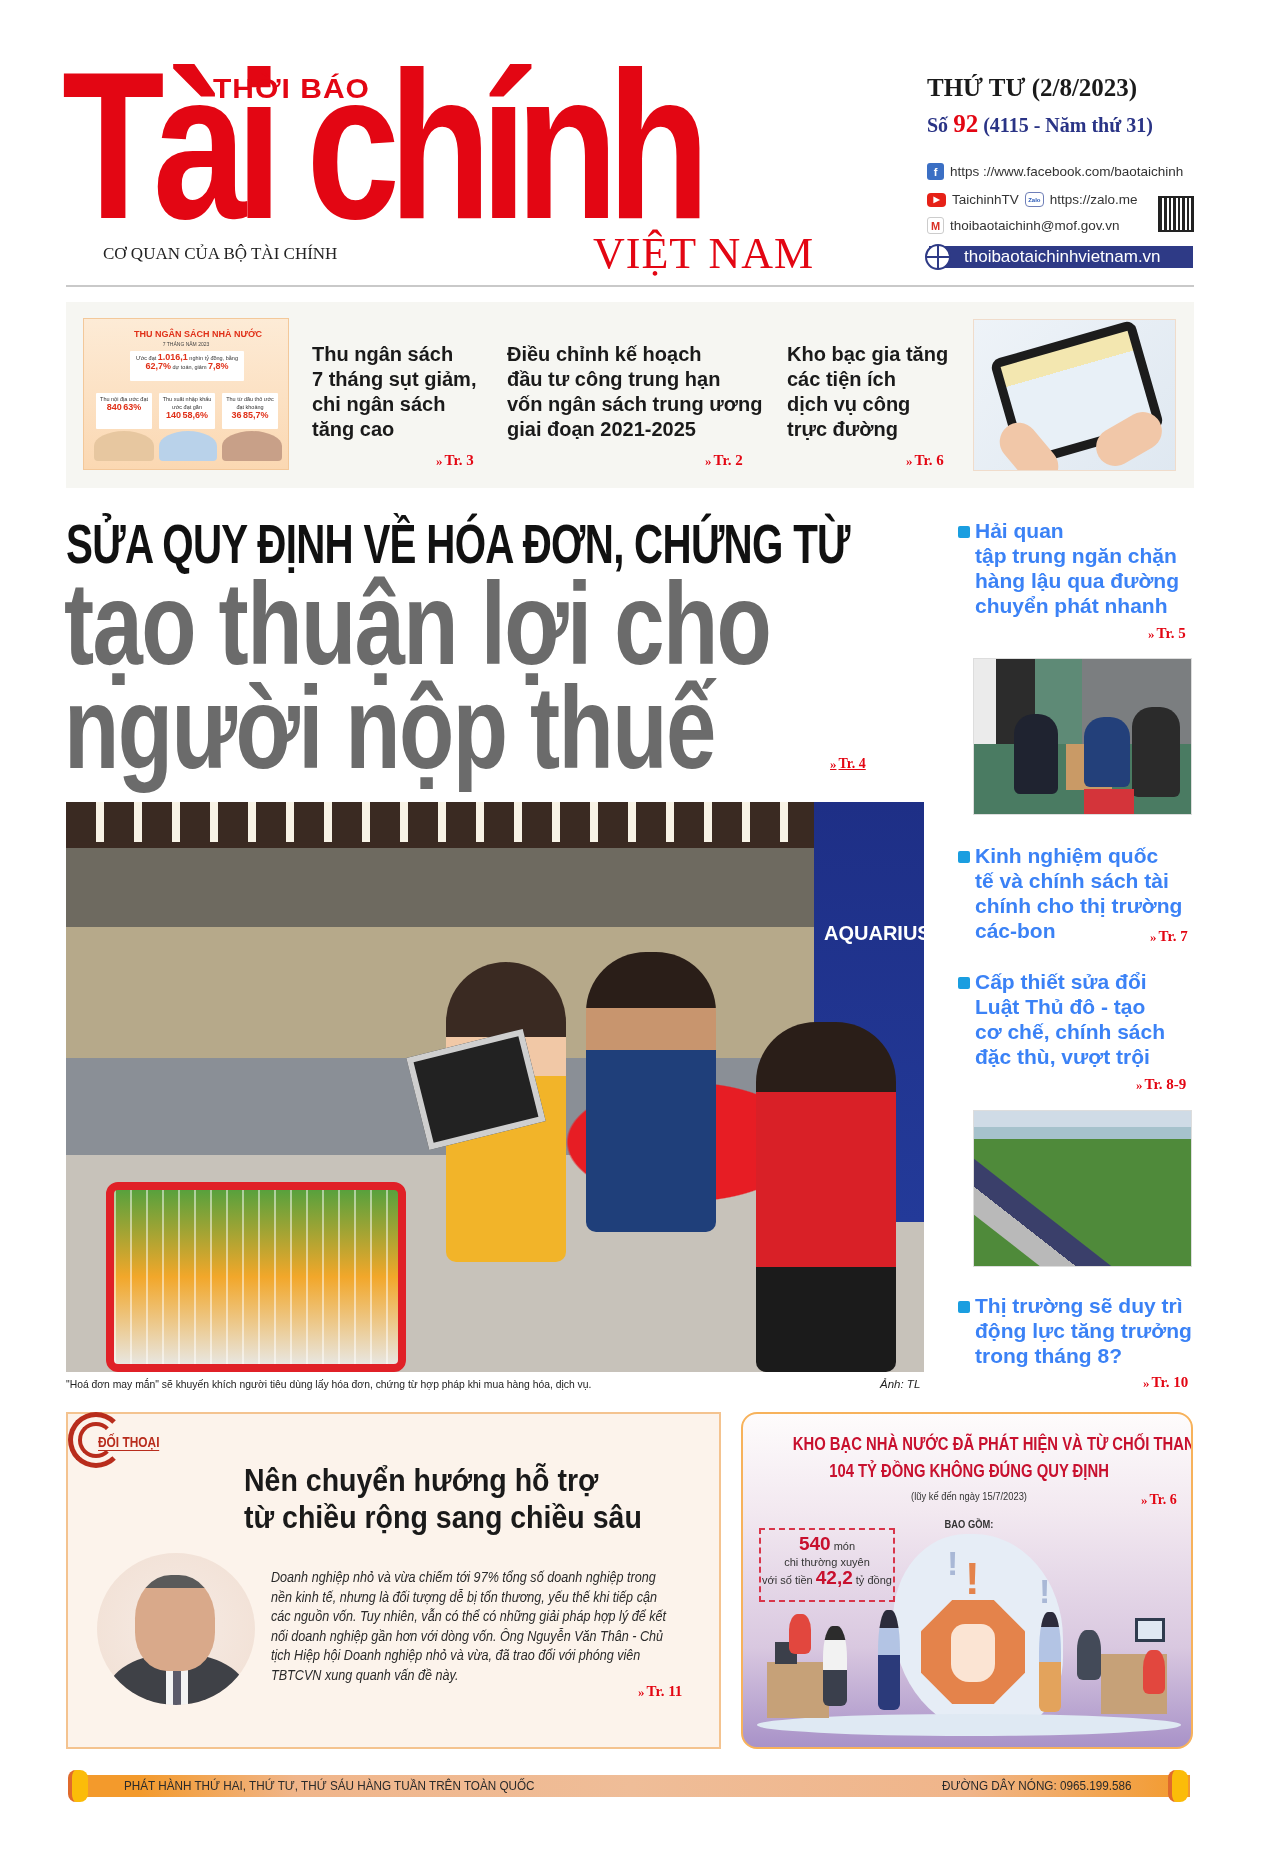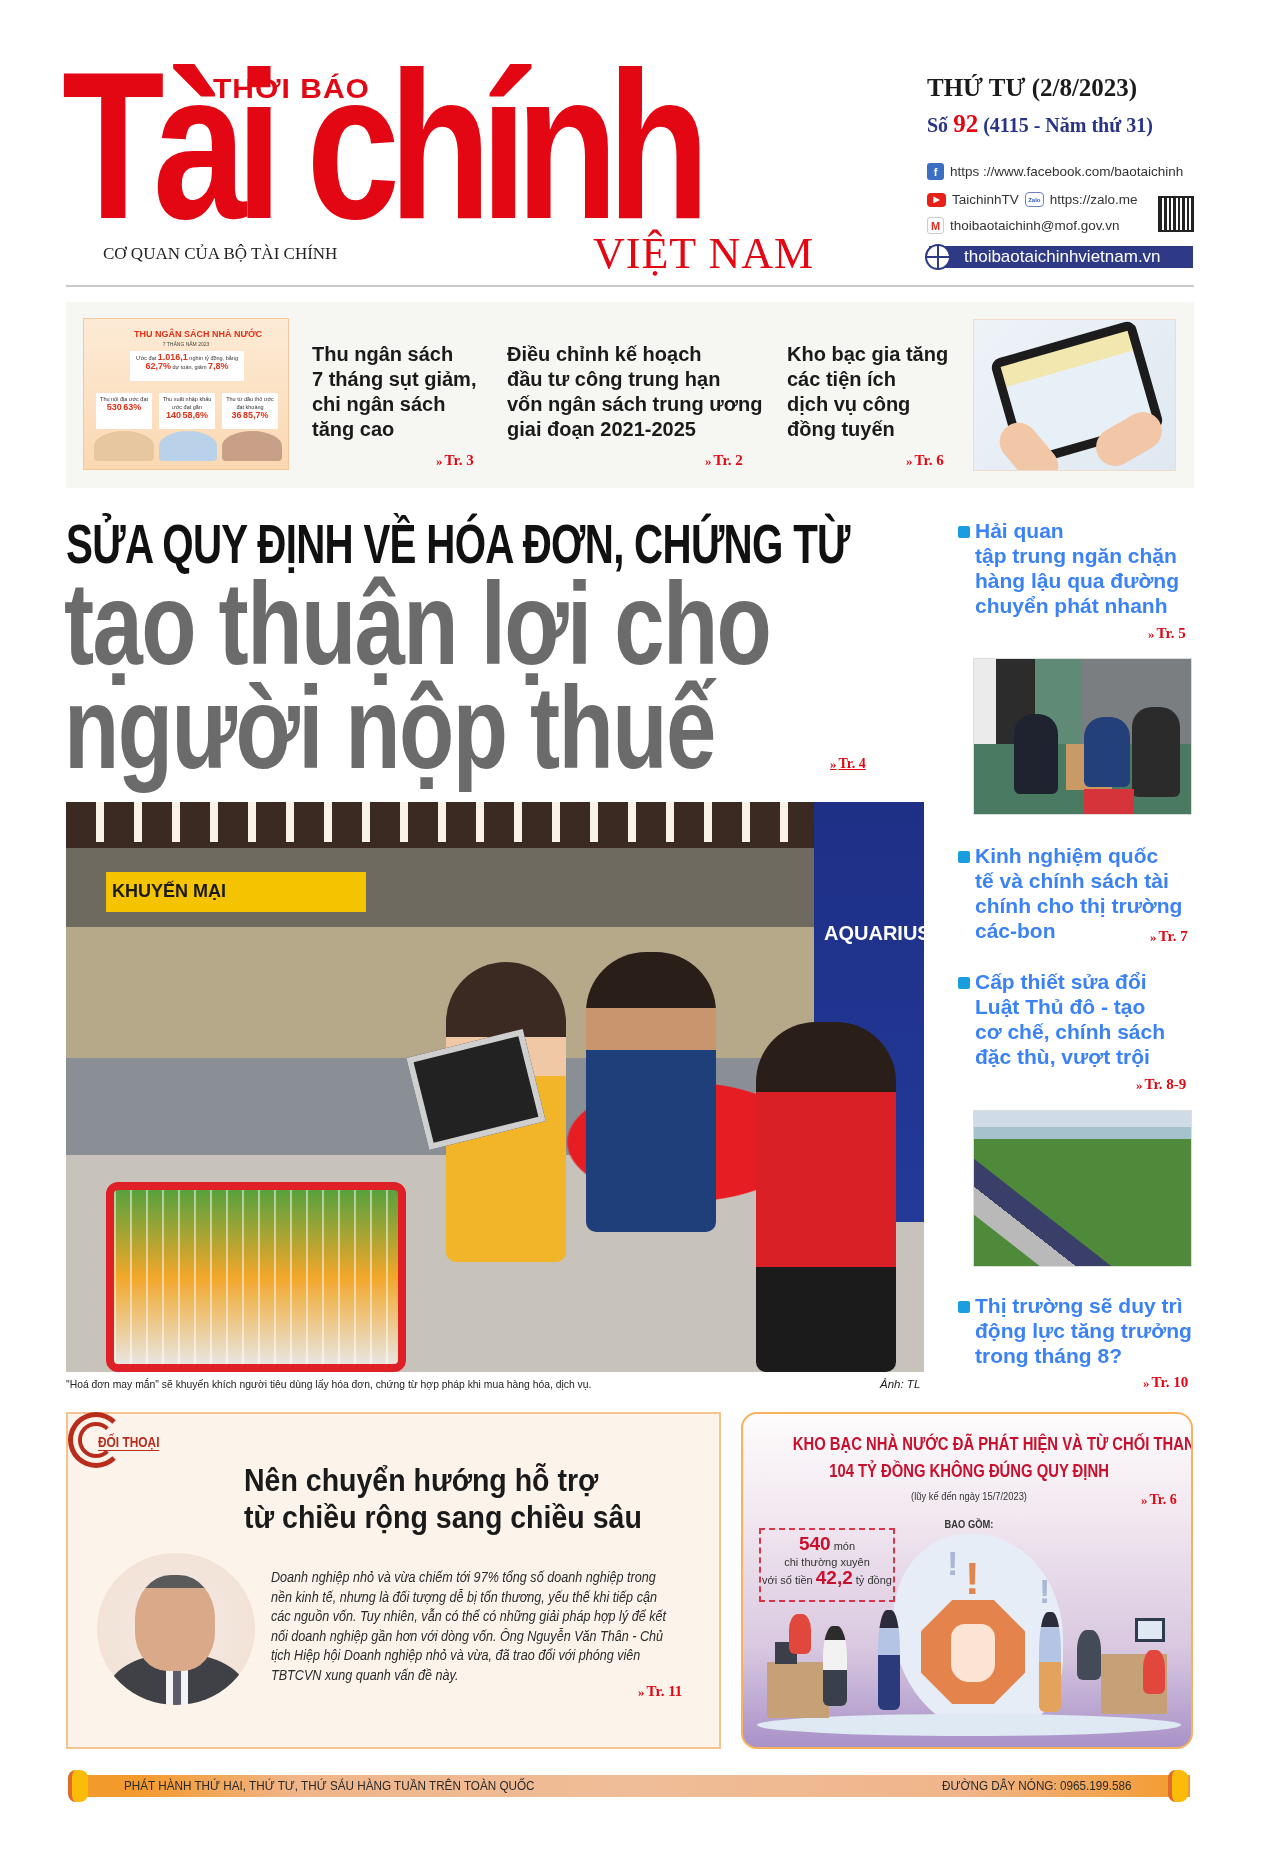--- a/index.html
+++ b/index.html
@@ -155,21 +155,21 @@
 <section>
   <div class="abs strip"></div>
 
   <div class="abs thumb-infog">
     <div class="abs ig-title">THU NGÂN SÁCH NHÀ NƯỚC</div>
     <div class="abs ig-sub">7 THÁNG NĂM 2023</div>
     <div class="abs ig-box" style="left:46px; top:32px; width:114px; height:30px;">
       <span>Ước đạt</span> <b>1.016,1</b> <span>nghìn tỷ đồng, bằng</span> <b>62,7%</b> <span>dự toán, giảm</span> <b>7,8%</b>
     </div>
     <div class="abs ig-box" style="left:12px; top:74px; width:56px; height:36px;">
-      <span>Thu nội địa ước đạt</span><br><b>530</b> <b>63%</b>
+      <span>Thu nội địa ước đạt</span><br><b>840</b> <b>63%</b>
     </div>
     <div class="abs ig-box" style="left:75px; top:74px; width:56px; height:36px;">
       <span>Thu xuất nhập khẩu ước đạt gần</span><br><b>140</b> <b>58,6%</b>
     </div>
     <div class="abs ig-box" style="left:138px; top:74px; width:56px; height:36px;">
       <span>Thu từ dầu thô ước đạt khoảng</span><br><b>36</b> <b>85,7%</b>
     </div>
     <div class="abs ig-photo" style="left:10px; width:60px; background:#e7c7a0;"></div>
     <div class="abs ig-photo" style="left:75px; width:58px; background:#b9d2ea;"></div>
     <div class="abs ig-photo" style="left:138px; width:60px; background:#c8a088;"></div>
@@ -188,21 +188,21 @@
     <div>đầu tư công trung hạn</div>
     <div>vốn ngân sách trung ương</div>
     <div>giai đoạn 2021-2025</div>
   </a>
   <div class="abs tr" style="left:705px; top:452px;"><span class="chev">»</span><span>Tr. 2</span></div>
 
   <a class="abs strip-story" style="left:787px; top:342px;">
     <div>Kho bạc gia tăng</div>
     <div>các tiện ích</div>
     <div>dịch vụ công</div>
-    <div>đồng tuyến</div>
+    <div>trực đường</div>
   </a>
   <div class="abs tr" style="left:906px; top:452px;"><span class="chev">»</span><span>Tr. 6</span></div>
 
   <div class="abs thumb-tablet">
     <div class="abs tablet">
       <div class="abs tablet-screen"></div>
     </div>
     <div class="abs hand" style="left:120px; top:100px; transform:rotate(-30deg);"></div>
     <div class="abs hand" style="left:20px; top:115px; transform:rotate(50deg);"></div>
   </div>
@@ -211,23 +211,20 @@
 <section>
   <h2 class="abs kicker">SỬA QUY ĐỊNH VỀ HÓA ĐƠN, CHỨNG TỪ</h2>
   <h1 class="abs headline">
     <div>tạo thuận lợi cho</div>
     <div>người nộp thuế</div>
   </h1>
   <div class="abs tr" style="left:830px; top:756px; font-size:14px;text-decoration:underline;"><span class="chev">»</span><span>Tr. 4</span></div>
 
   <div class="abs photo-main">
     <div class="abs" style="left:0; top:0; width:100%; height:40px; background:repeating-linear-gradient(90deg,#3a2a22 0 30px,#f8f3e6 30px 38px);"></div>
-    <div class="abs pm-banner">
-      <span style="font-weight:bold;font-size:18px;color:#1a1a1a;padding:9px 6px;display:block;">KHUYẾN MẠI</span>
-    </div>
     <div class="abs pm-aqua">
       <span style="position:absolute;top:120px;left:10px;color:#fff;font-weight:bold;font-size:20px;">AQUARIUS</span>
     </div>
     <div class="abs pm-woman"></div>
     <div class="abs pm-man"></div>
     <div class="abs pm-monitor"></div>
     <div class="abs pm-cashier"></div>
     <div class="abs pm-cart"></div>
   </div>
   <div class="abs caption">"Hoá đơn may mắn" sẽ khuyến khích người tiêu dùng lấy hóa đơn, chứng từ hợp pháp khi mua hàng hóa, dịch vụ.</div>

